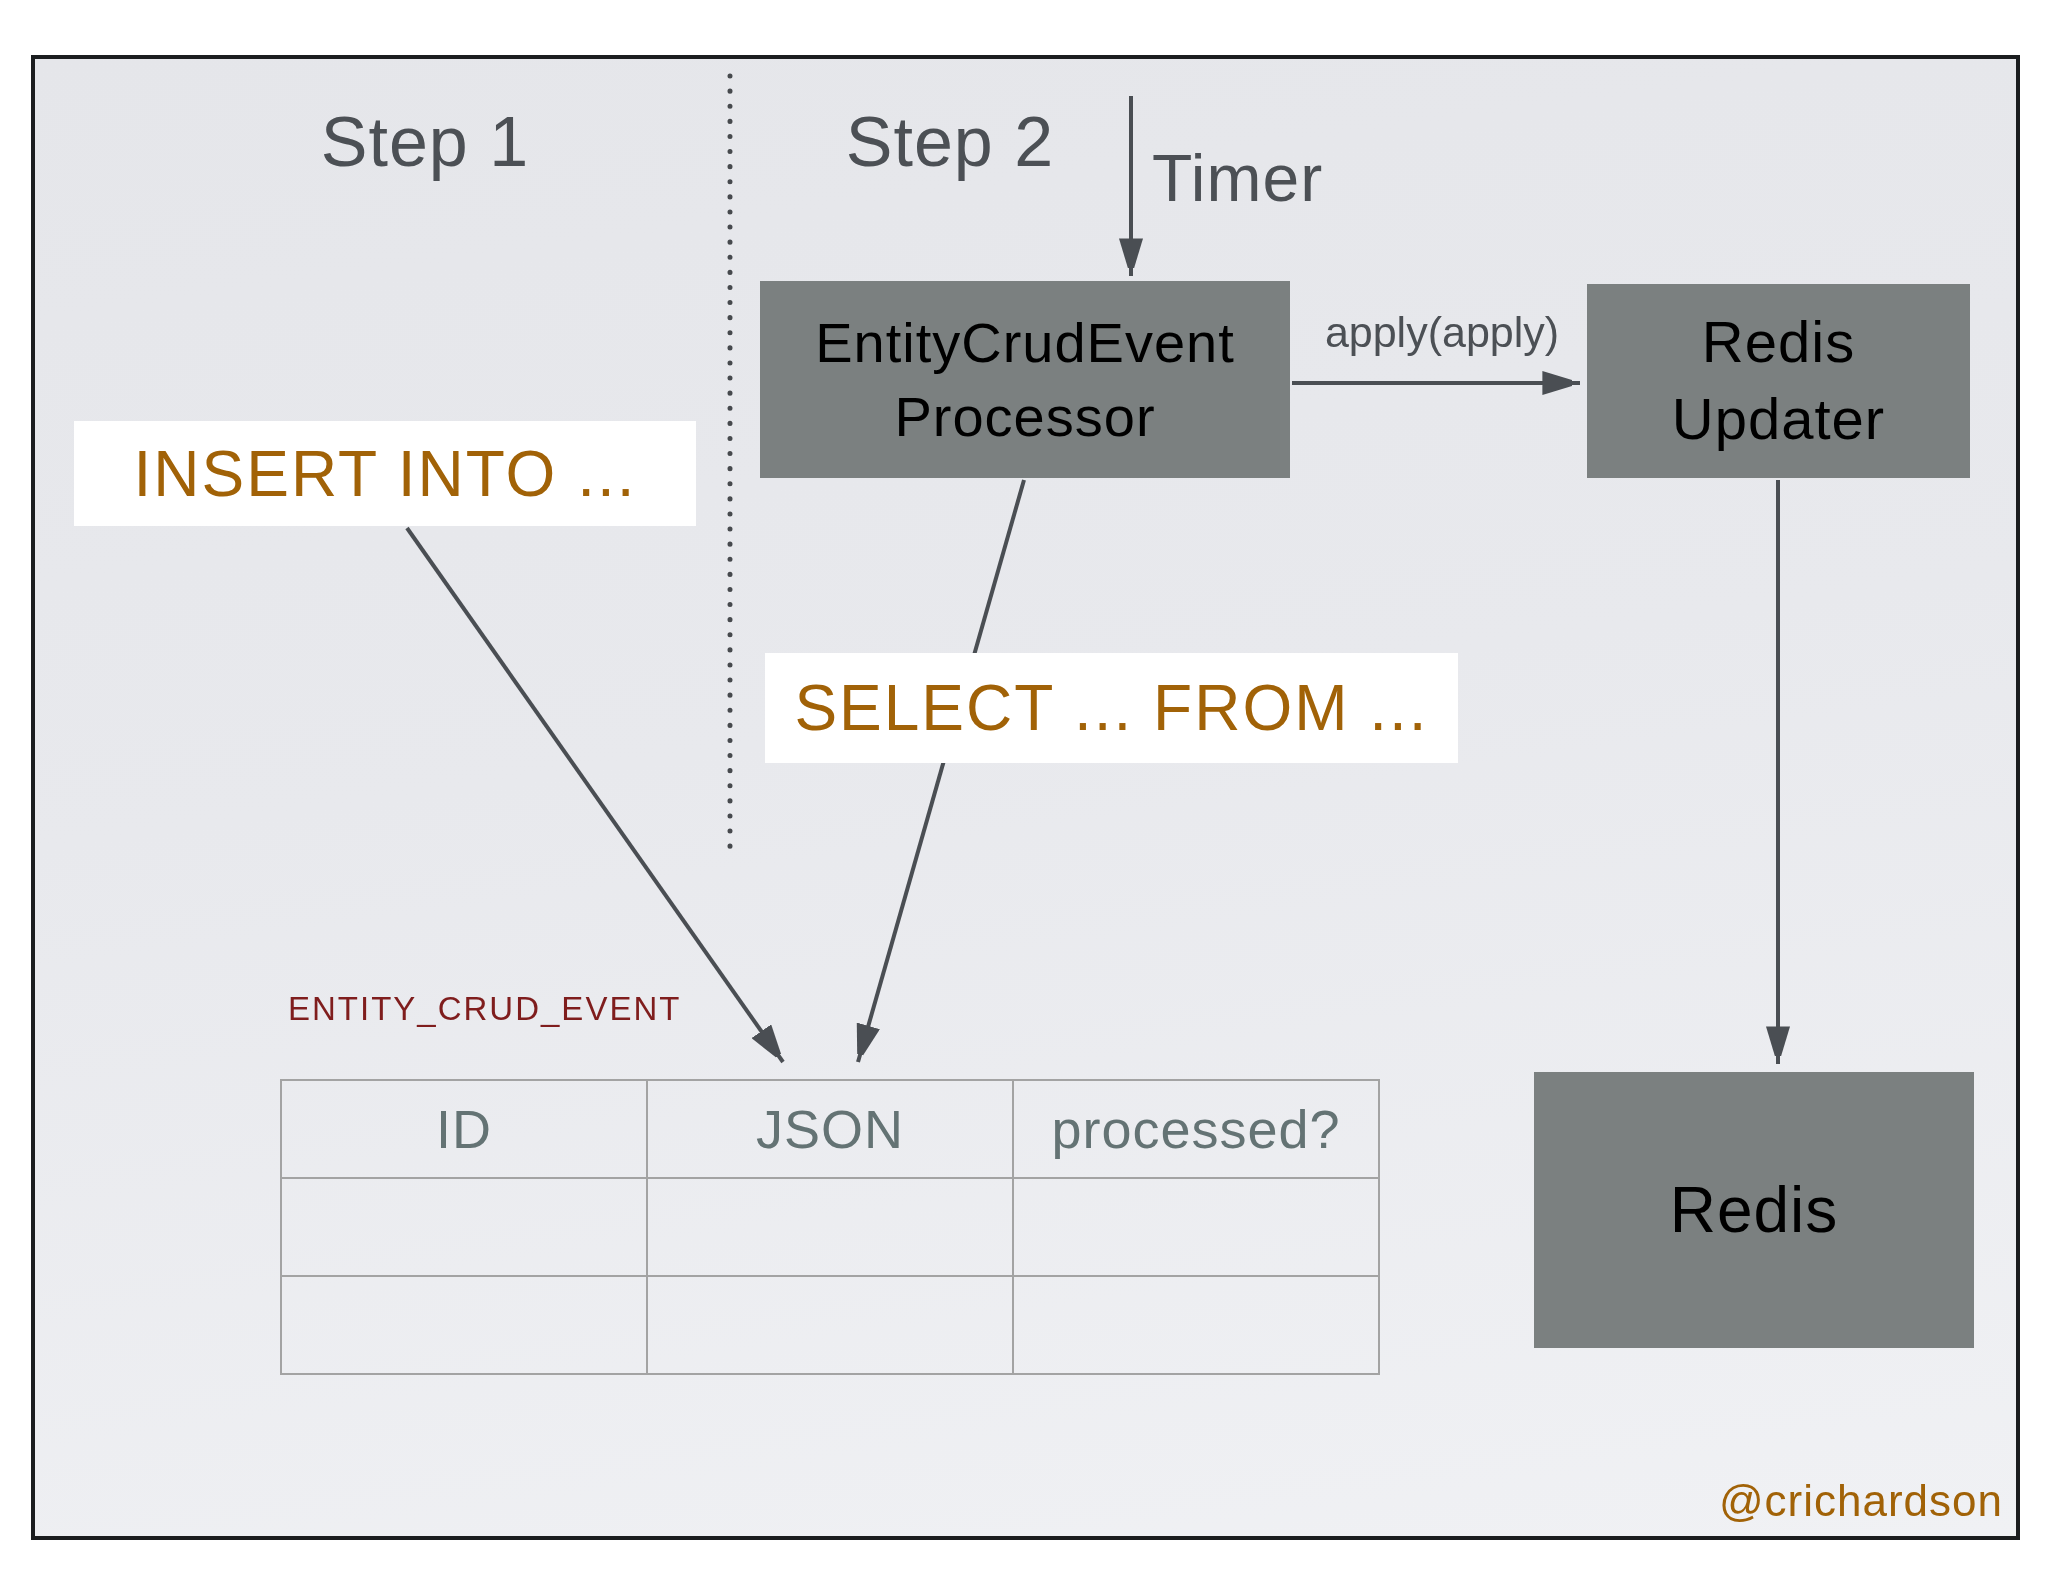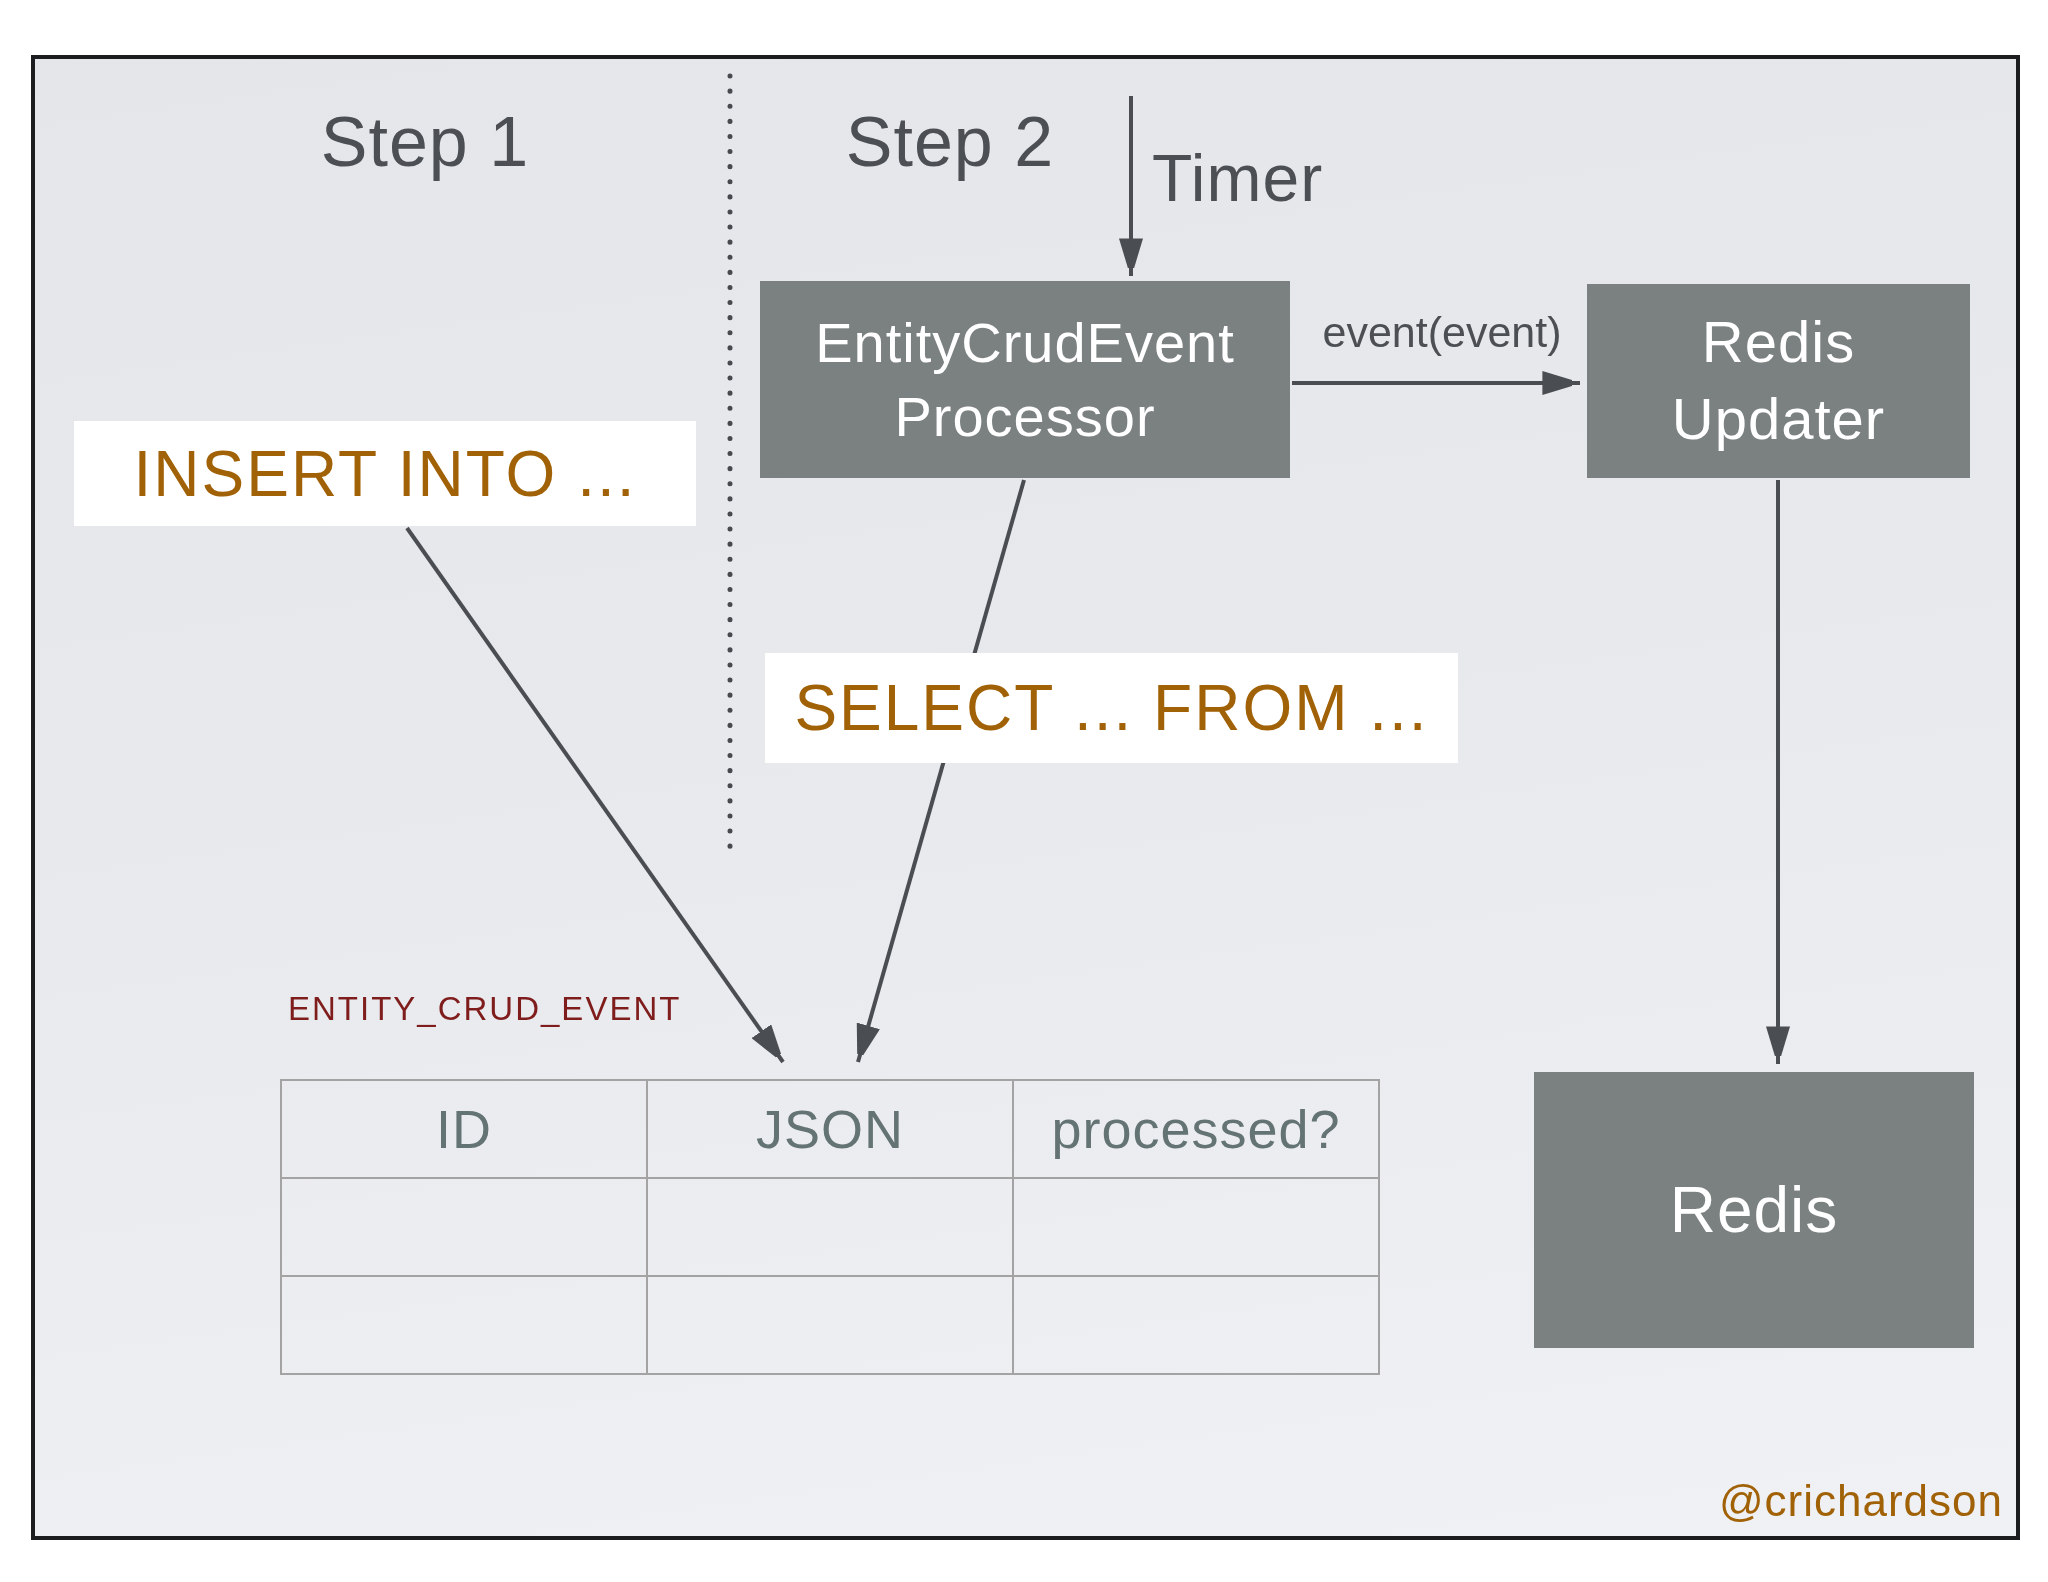--- a/index.html
+++ b/index.html
@@ -44,21 +44,21 @@
     z-index: 2;
     letter-spacing: 1px;
   }
   .step-label {
     font-size: 70px;
     text-align: center;
   }
   .gray-box {
     position: absolute;
     background: #7b8080;
-    color: #ffffff;
+    color: #000000;
     display: flex;
     flex-direction: column;
     align-items: center;
     justify-content: center;
     text-align: right;
     z-index: 2;
     font-weight: 300;
     letter-spacing: 1px;
   }
   .gray-box .box-line { display: block; line-height: 1.32; }
@@ -141,21 +141,21 @@
 
   <div class="label-text step-label" style="left:800px; top:102px; width:300px;">Step 2</div>
 
   <div class="label-text" style="left:1152px; top:140px; font-size:66px;">Timer</div>
 
   <div class="gray-box" style="left:760px; top:281px; width:530px; height:197px; font-size:56px;">
     <span class="box-line">EntityCrudEvent</span>
     <span class="box-line">Processor</span>
   </div>
 
-  <div class="label-text" style="left:1294px; top:308px; width:296px; text-align:center; font-size:43px; letter-spacing:0;">event(event)</div>
+  <div class="label-text" style="left:1294px; top:308px; width:296px; text-align:center; font-size:43px; letter-spacing:0;">apply(apply)</div>
 
   <div class="gray-box" style="left:1587px; top:284px; width:383px; height:194px; font-size:58px;">
     <span class="box-line">Redis</span>
     <span class="box-line">Updater</span>
   </div>
 
   <div class="gray-box" style="left:1534px; top:1072px; width:440px; height:276px; font-size:64px;">
     <span class="box-line">Redis</span>
   </div>
 

